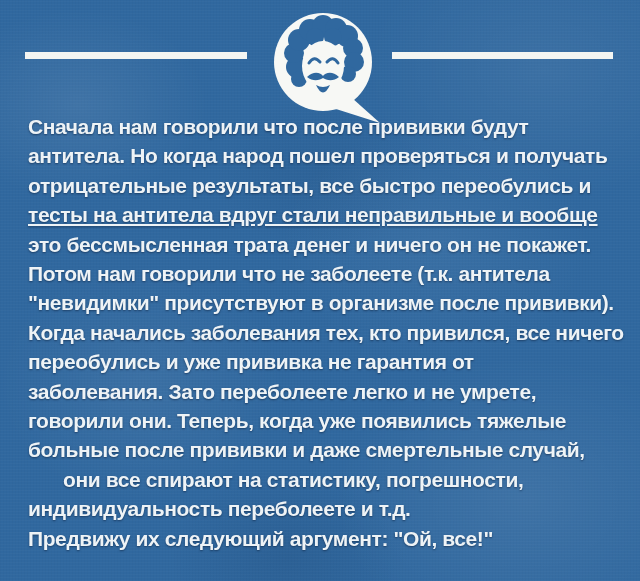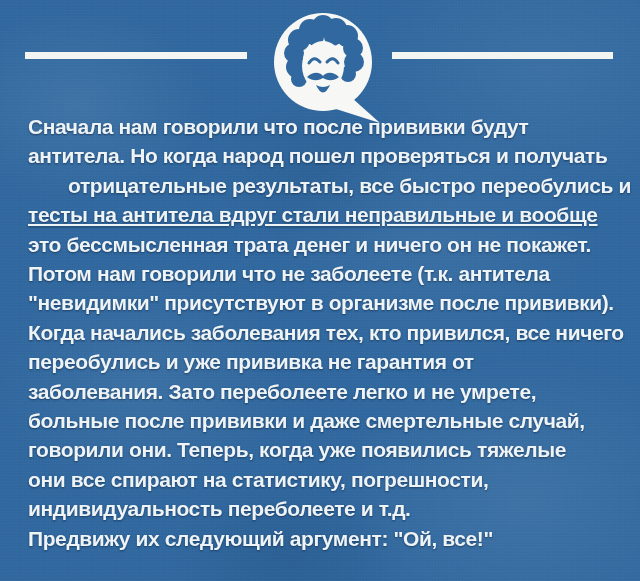--- a/index.html
+++ b/index.html
@@ -98,28 +98,28 @@
 
       <path fill="#30689f" d="M41,67 C48,60 55,63 57,66 C59,63 66,60 73,67 C67,72 60,70 57,68 C54,70 47,72 41,67 Z"></path>
 
       <path fill="#30689f" d="M50,75 Q57,90 64,75 Q57,79 50,75 Z"></path>
     </svg>
   </div>
 
   <div class="quote">
     <div class="text-line" style="color: rgb(238, 243, 246);">Сначала нам говорили что после прививки будут</div>
     <div class="text-line" style="color: rgb(238, 243, 246);">антитела. Но когда народ пошел проверяться и получать</div>
-    <div class="text-line" style="color: rgb(238, 243, 246); margin-left: 40px;">отрицательные результаты, все быстро переобулись и</div>
+    <div class="text-line" style="color: rgb(238, 243, 246);">отрицательные результаты, все быстро переобулись и</div>
     <div class="text-line" style="color: rgb(238, 243, 246); text-decoration: underline;">тесты на антитела вдруг стали неправильные и вообще</div>
     <div class="text-line" style="color: rgb(238, 243, 246);">это бессмысленная трата денег и ничего он не покажет.</div>
     <div class="text-line" style="color: rgb(238, 243, 246);">Потом нам говорили что не заболеете (т.к. антитела</div>
     <div class="text-line" style="color: rgb(238, 243, 246);">"невидимки" присутствуют в организме после прививки).</div>
     <div class="text-line" style="color: rgb(238, 243, 246);">Когда начались заболевания тех, кто привился, все ничего</div>
     <div class="text-line" style="color: rgb(238, 243, 246);">переобулись и уже прививка не гарантия от</div>
     <div class="text-line" style="color: rgb(238, 243, 246);">заболевания. Зато переболеете легко и не умрете,</div>
+    <div class="text-line" style="color: rgb(238, 243, 246);">говорили они. Теперь, когда уже появились тяжелые</div>
     <div class="text-line" style="color: rgb(238, 243, 246);">больные после прививки и даже смертельные случай,</div>
-    <div class="text-line" style="color: rgb(238, 243, 246);">говорили они. Теперь, когда уже появились тяжелые</div>
-    <div class="text-line" style="color: rgb(238, 243, 246);">они все спирают на статистику, погрешности,</div>
+    <div class="text-line" style="color: rgb(238, 243, 246); margin-left: 35px;">они все спирают на статистику, погрешности,</div>
     <div class="text-line" style="color: rgb(238, 243, 246);">индивидуальность переболеете и т.д.</div>
     <div class="text-line" style="color: rgb(238, 243, 246);">Предвижу их следующий аргумент: "Ой, все!"</div>
   </div>
 
 </div>
 
 </body></html>

